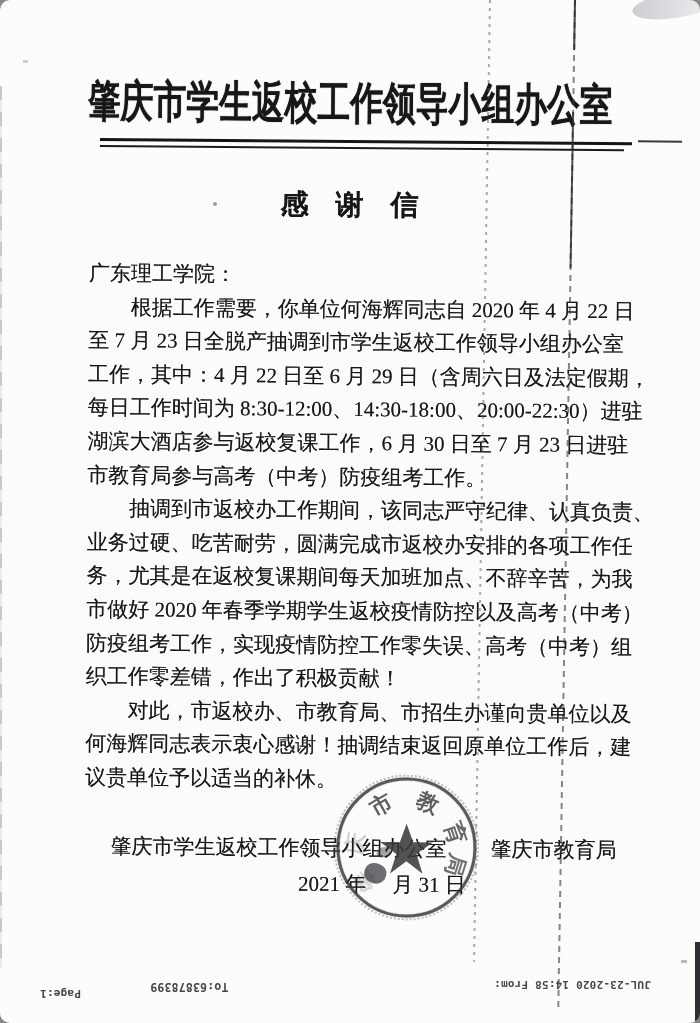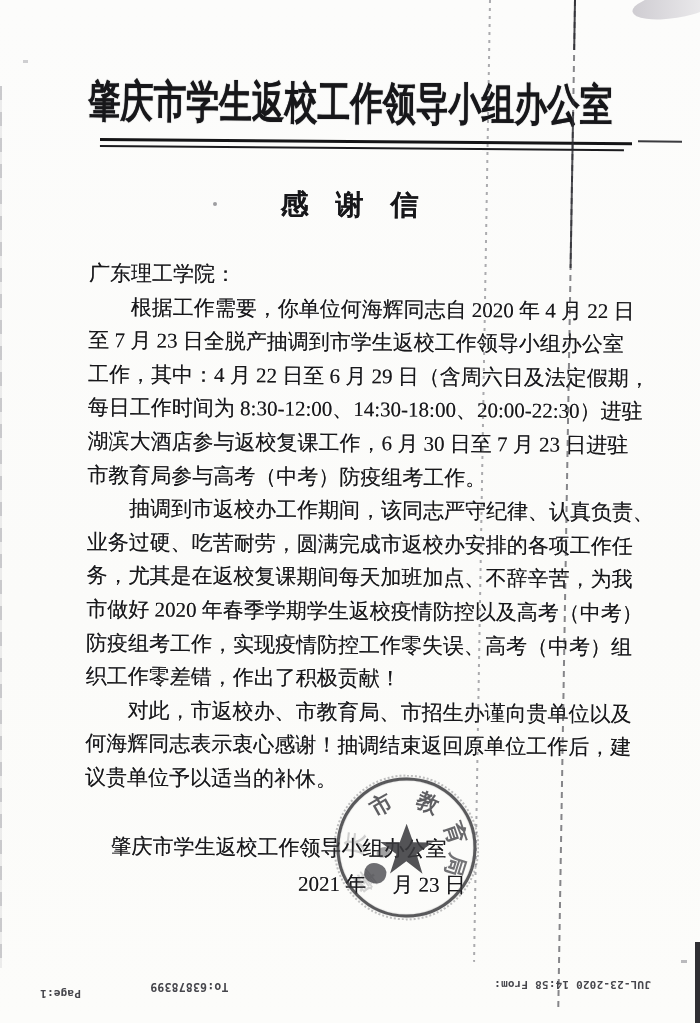--- a/index.html
+++ b/index.html
@@ -2,20 +2,21 @@
 <html><head>
 <meta charset="utf-8">
 <style>
   html,body{margin:0;padding:0;background:#888;}
   .page{
     position:relative;width:700px;height:1023px;margin:0 auto;
     background:linear-gradient(180deg,#fcfcfb 0%,#fbfbf9 60%,#fcfcfa 100%);
     overflow:hidden;
     font-family:"Liberation Serif","DejaVu Serif",serif;
     color:#17171a;
+    border-radius:10px;
   }
   
   .letter{position:absolute;inset:0;transform:rotate(0.45deg);transform-origin:90px 140px;}
   .letterhead{position:absolute;top:74px;left:0;width:700px;text-align:center;white-space:nowrap;}
   .letterhead .t{
     display:inline-block;font-size:41px;font-weight:bold;letter-spacing:0px;
     transform:scale(0.80,1.08);transform-origin:center;
     text-shadow:0 0 1px rgba(10,10,12,.75);
   }
   .rule-a{position:absolute;top:138px;left:100px;width:532px;height:3px;background:#151517;}
@@ -121,24 +122,25 @@
         <div class="bline">市做好 2020 年春季学期学生返校疫情防控以及高考（中考）</div>
         <div class="bline">防疫组考工作，实现疫情防控工作零失误、高考（中考）组</div>
         <div class="bline end">织工作零差错，作出了积极贡献！</div>
         <div class="bline">　　对此，市返校办、市教育局、市招生办谨向贵单位以及</div>
         <div class="bline">何海辉同志表示衷心感谢！抽调结束返回原单位工作后，建</div>
         <div class="bline end">议贵单位予以适当的补休。</div>
       </div>
 
     <div class="sig-row">
       <span>肇庆市学生返校工作领导小组办公室</span>
+      <span>肇庆市教育局</span>
     </div>
 
     <div class="date-row">
-      <span>2021 年</span><span class="gap"></span><span>月 23 日</span>
+      <span>2021 年</span><span class="gap"></span><span>月 31 日</span>
     </div>
 
     <div class="stamp">
       <div class="circle"></div>
       <svg width="56" height="56" viewBox="0 0 100 100">
         <polygon points="50,4 62,37 97,37 68,58 79,93 50,71 21,93 32,58 3,37 38,37" fill="#3b3b3f" fill-opacity="0.88"></polygon>
       </svg>
       <div>
           <span class="ringch" style="opacity: 0.2; transform: translate(-50%, -50%) rotate(-128deg) translateY(-51px);">肇</span>
           <span class="ringch" style="opacity: 0.22; transform: translate(-50%, -50%) rotate(-84deg) translateY(-51px);">庆</span>

